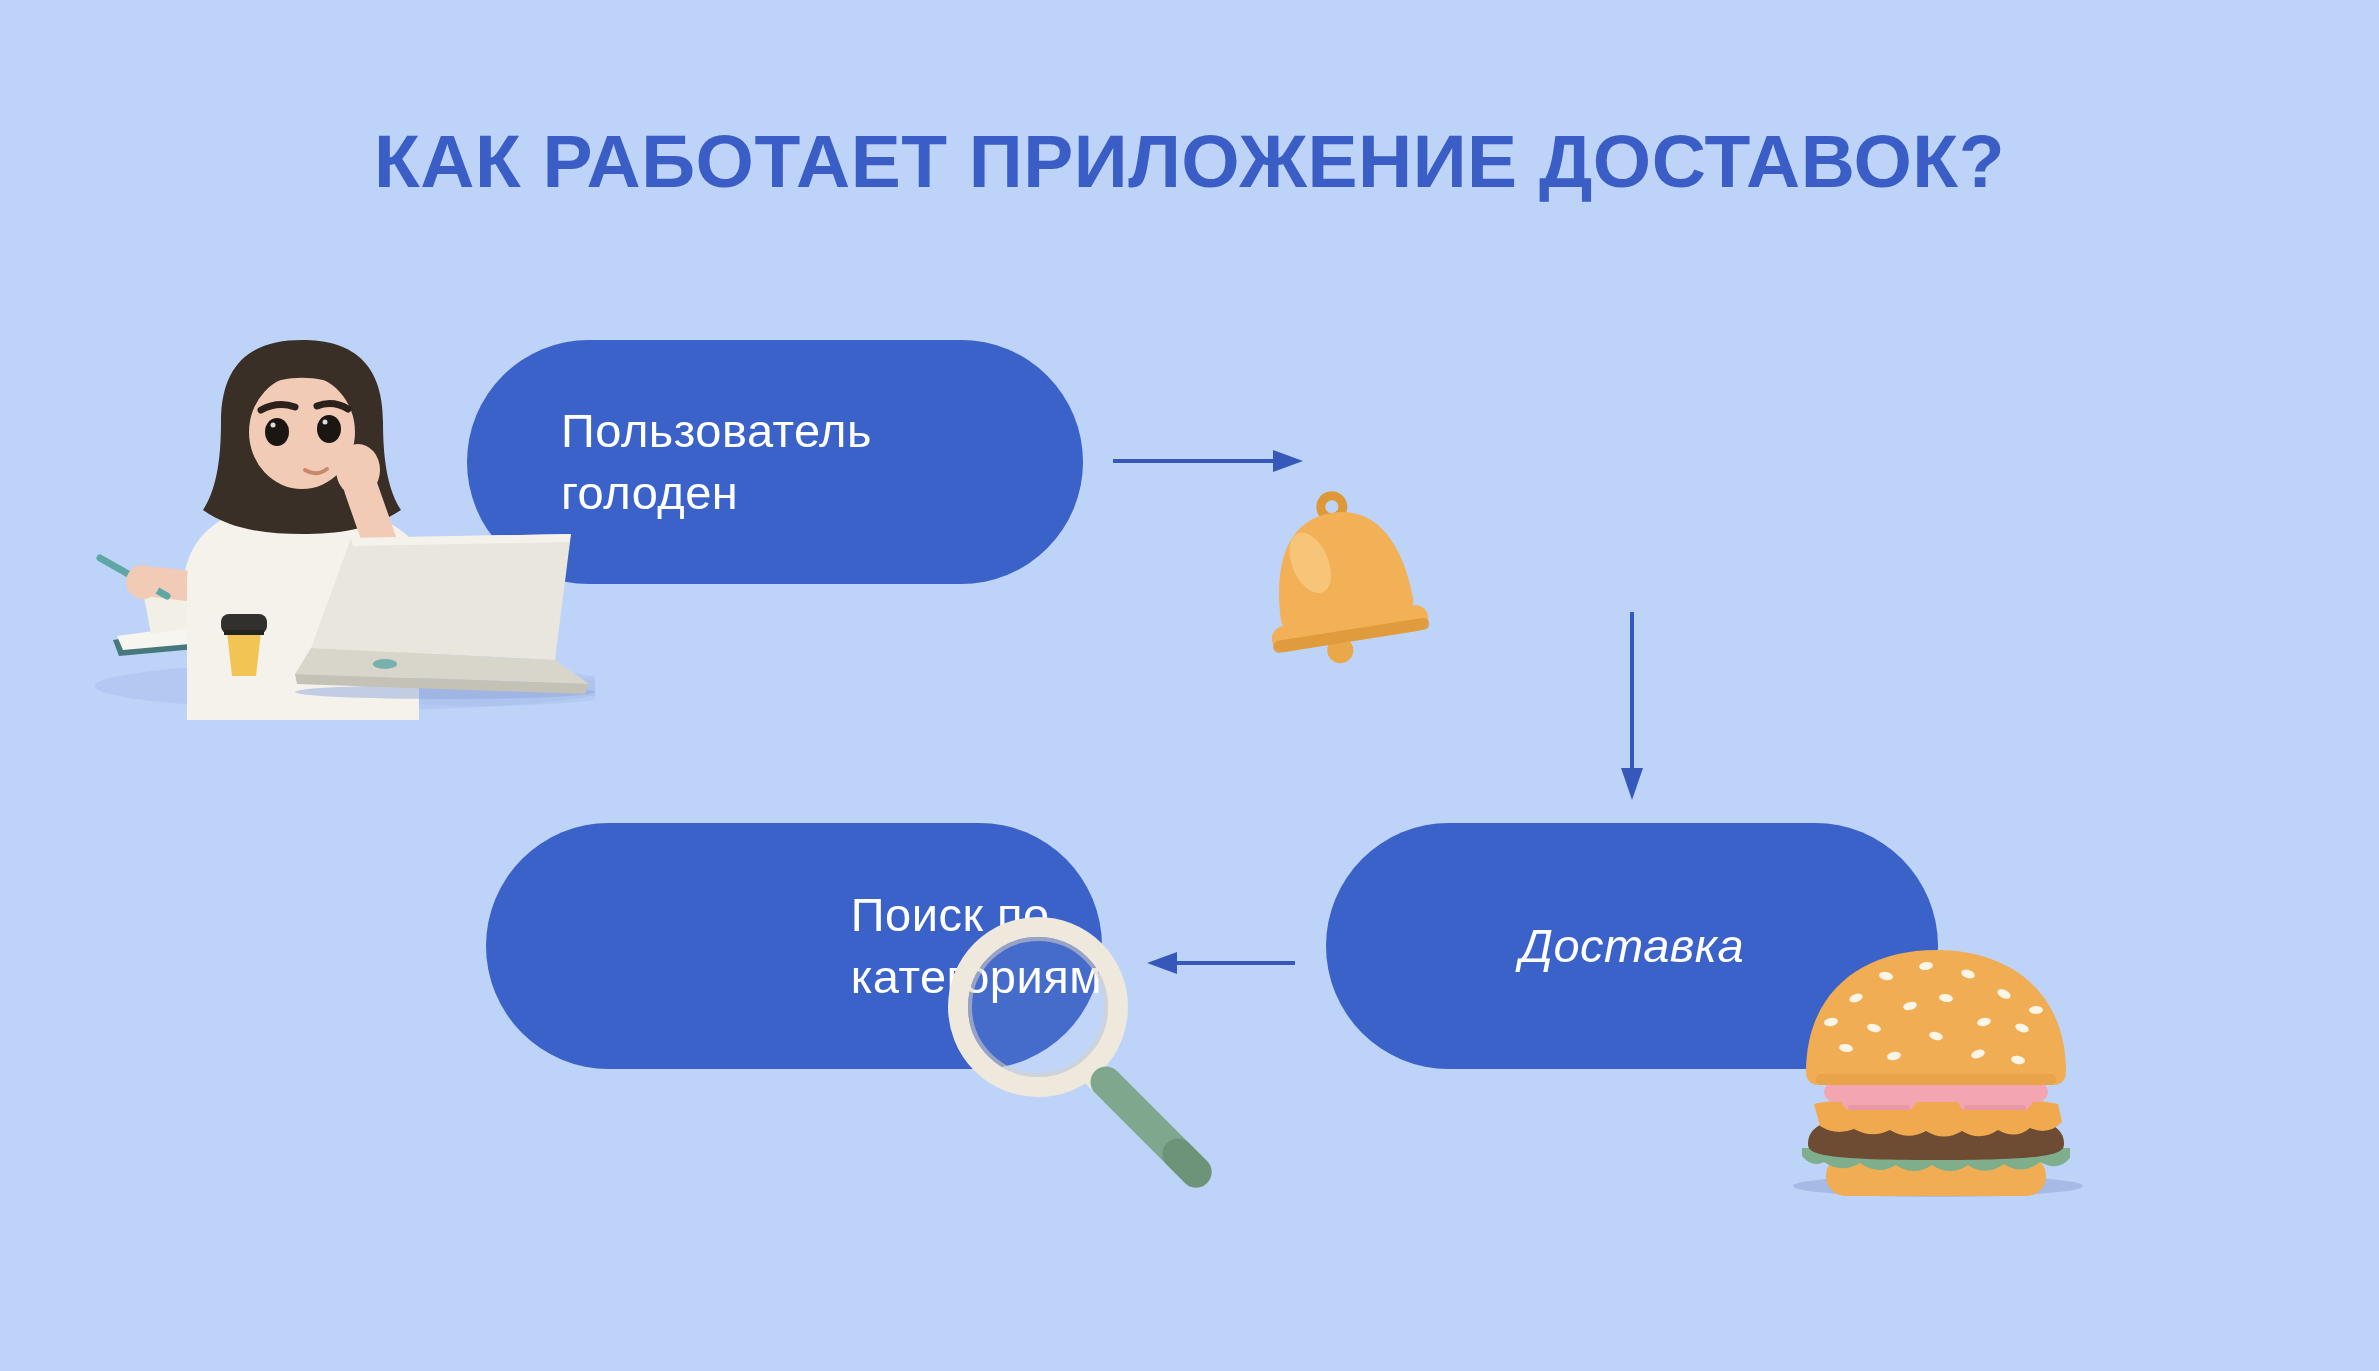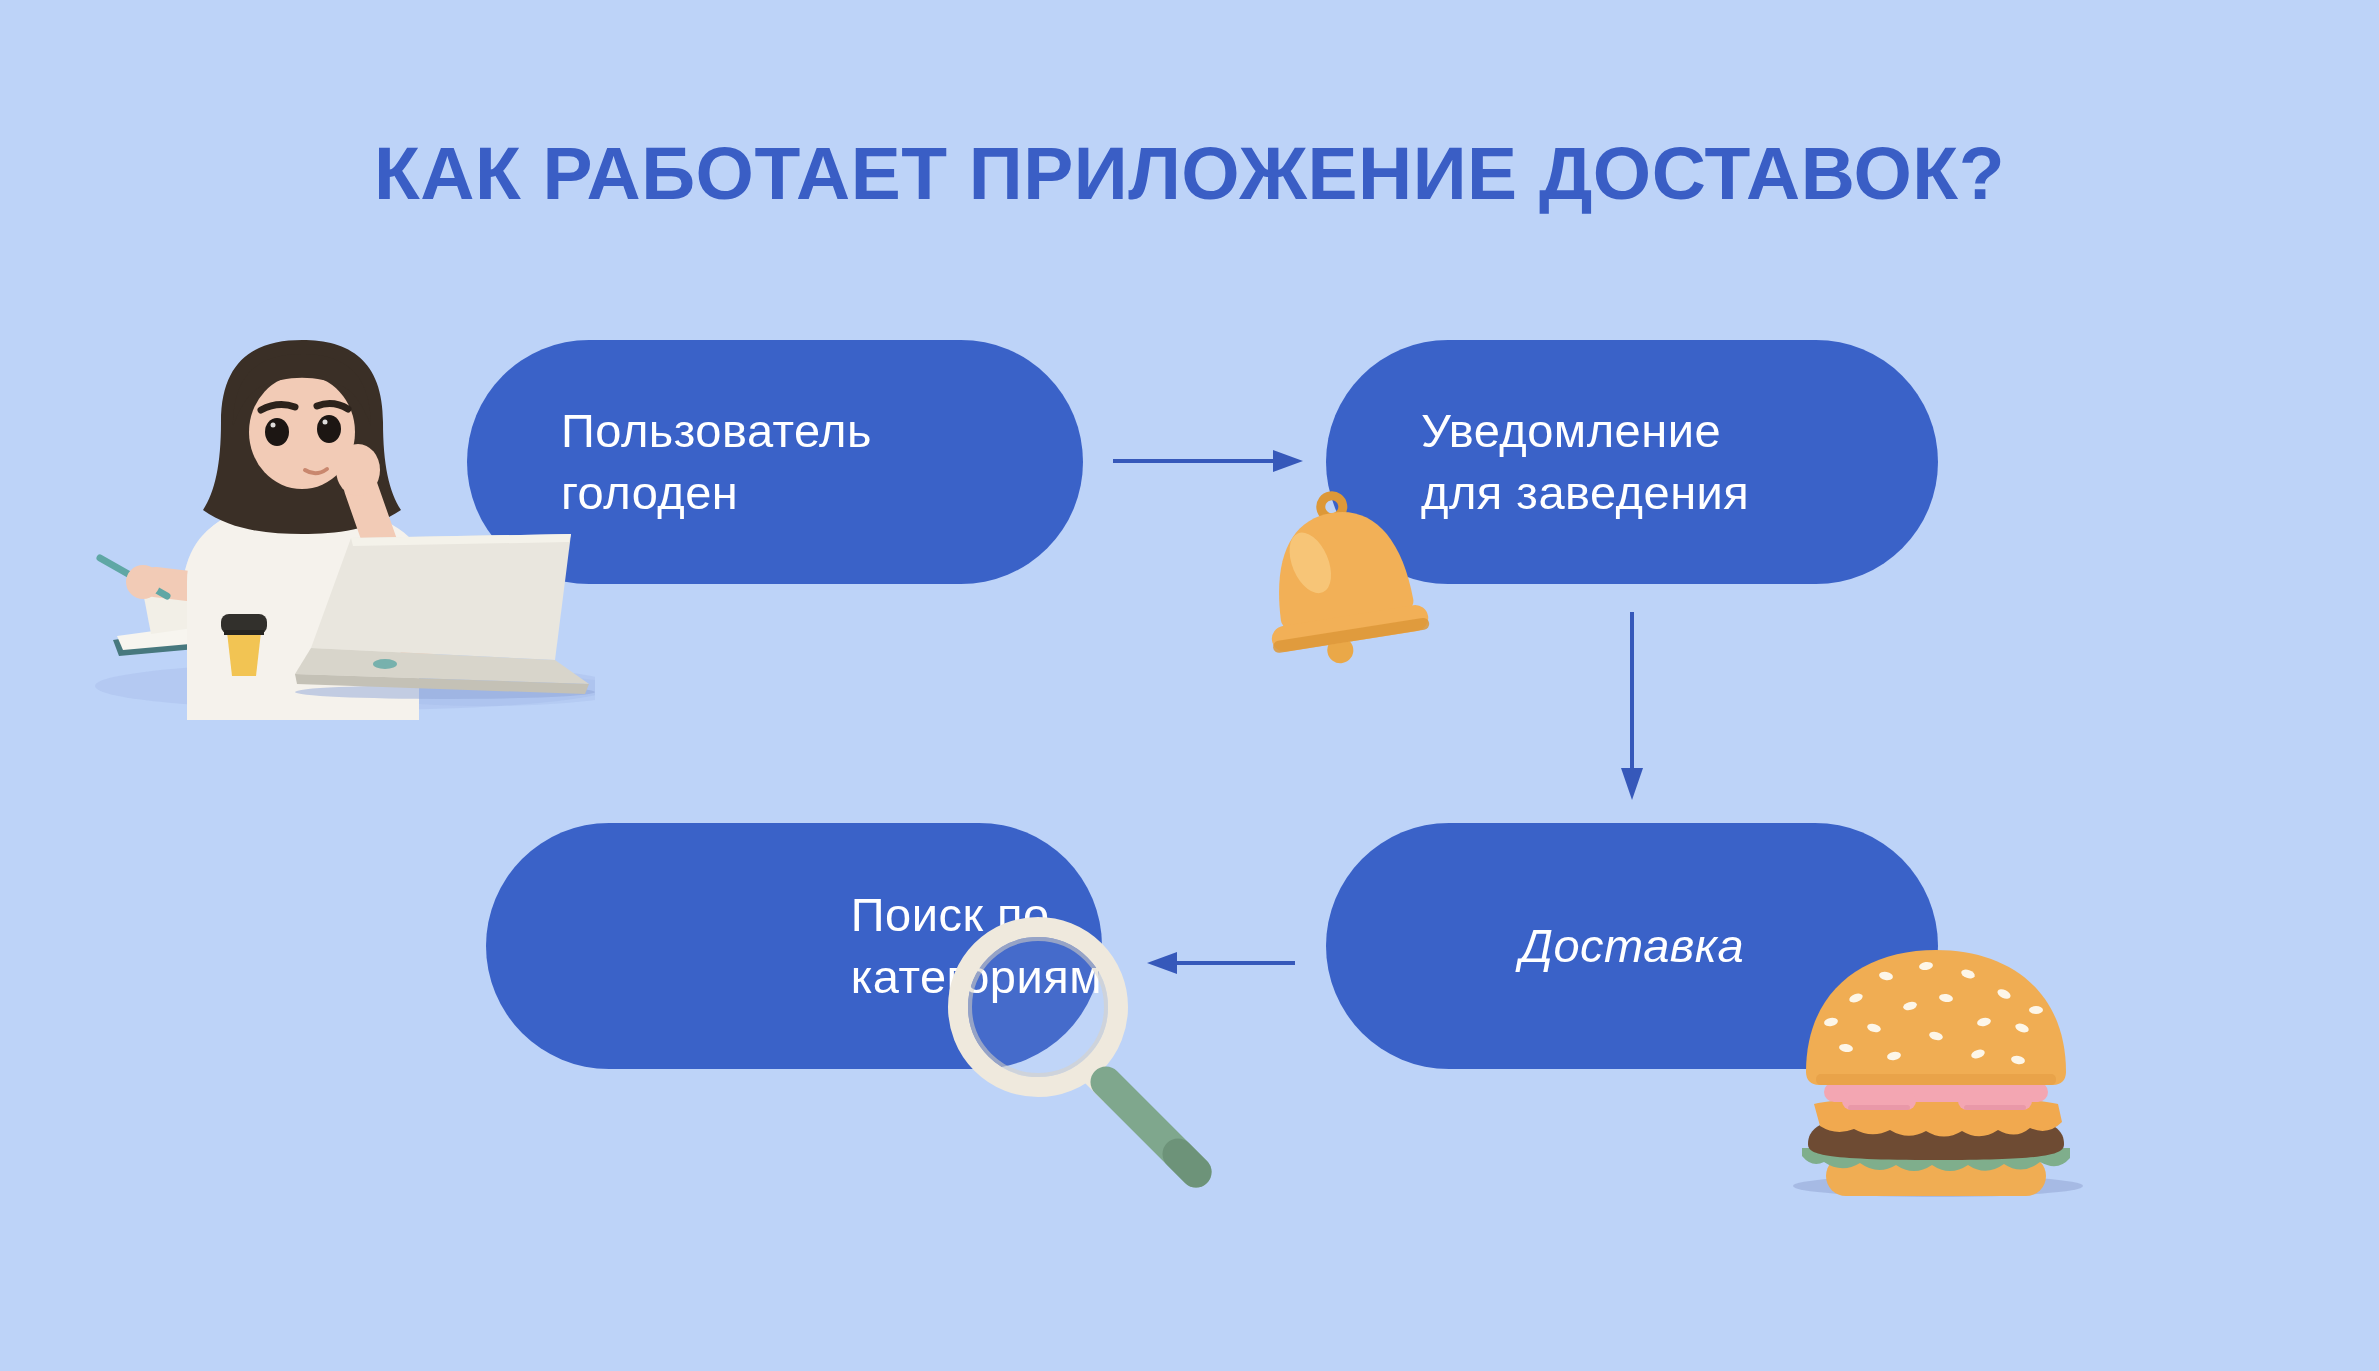--- a/index.html
+++ b/index.html
@@ -11,21 +11,21 @@
     --hair:#3a2f26; --hair_dark:#2c221b; --skin:#f2cbb6; --skin_shade:#e4b49e;
     --shirt:#f5f2ec; --laptop:#e9e6de; --laptop_dark:#d8d5cb; --laptop_edge:#c4c1b6;
     --cup:#f2c453; --lid:#32302c; --book:#47787e; --page:#f7f5ef; --pen:#5fa7a5; --scene_shadow:#a3b8e8;
   }
   html,body{margin:0;padding:0;}
   .canvas{
     position:relative; width:2379px; height:1371px; overflow:hidden;
     background:var(--bg); font-family:"Liberation Sans", sans-serif;
   }
   .title{
-    position:absolute; left:0; right:0; top:118px; margin:12px;
+    position:absolute; left:0; right:0; top:118px; margin:0;
     text-align:center; color:var(--title_blue);
     font-size:75px; font-weight:800; letter-spacing:0.5px;
   }
   .pill{
     position:absolute; box-sizing:border-box; background:var(--node_blue);
     border-radius:125px; color:var(--text_white); display:flex; align-items:center;
     z-index:2;
   }
   .pill .lbl{ white-space:pre-line; font-size:47px; line-height:1.33; letter-spacing:0.5px; }
   .step-1{ left:467px; top:340px;  width:616px; height:244px; padding-left:94px; }
@@ -54,24 +54,20 @@
 </head>
 <body>
 
 <div class="canvas">
 
   <h1 class="title">КАК РАБОТАЕТ ПРИЛОЖЕНИЕ ДОСТАВОК?</h1>
 
   <div class="pill step-1">
     <span class="lbl">Пользователь
 голоден</span>
-  </div>
-  <div class="pill step-2">
-    <span class="lbl">Уведомление
-для заведения</span>
   </div>
   <div class="pill step-3">
     <span class="lbl">Поиск по
 категориям</span>
   </div>
   <div class="pill step-4">
     <span class="lbl">Доставка</span>
   </div>
 
   <svg class="arrow" style="left:1111px;top:441px" width="196" height="40" viewBox="0 0 196 40">

